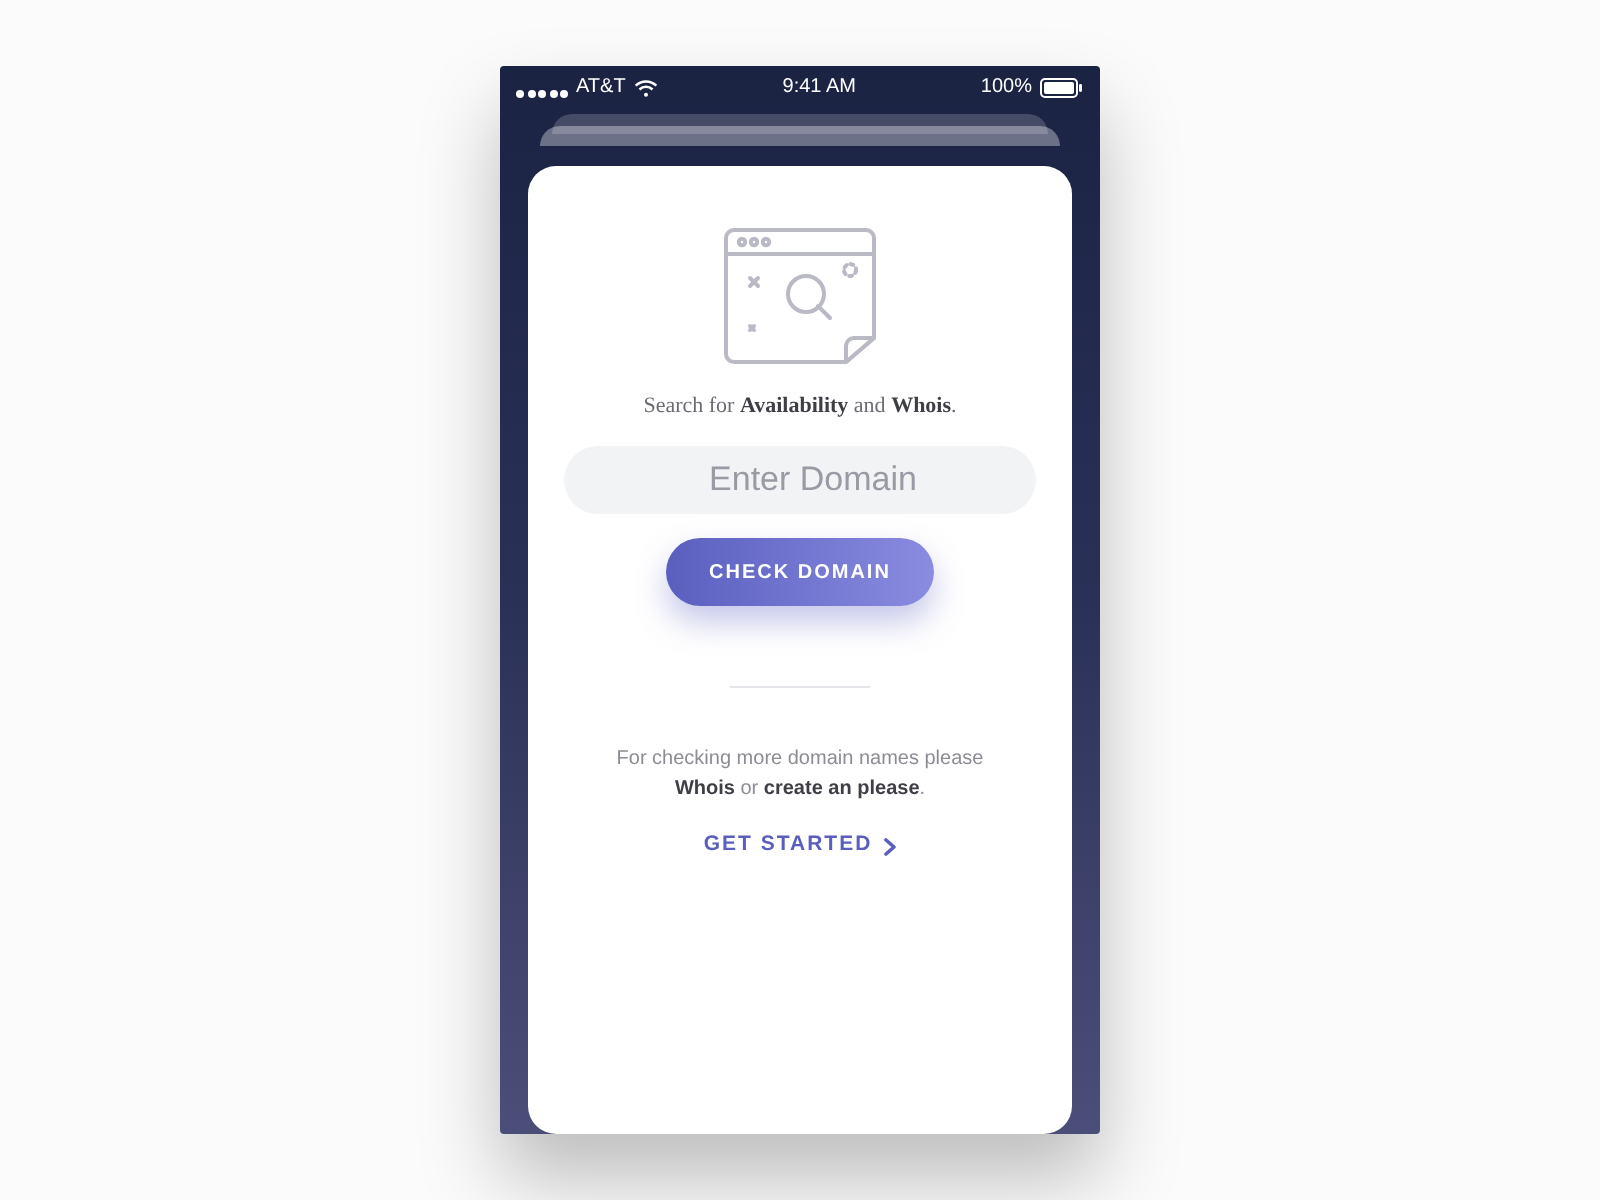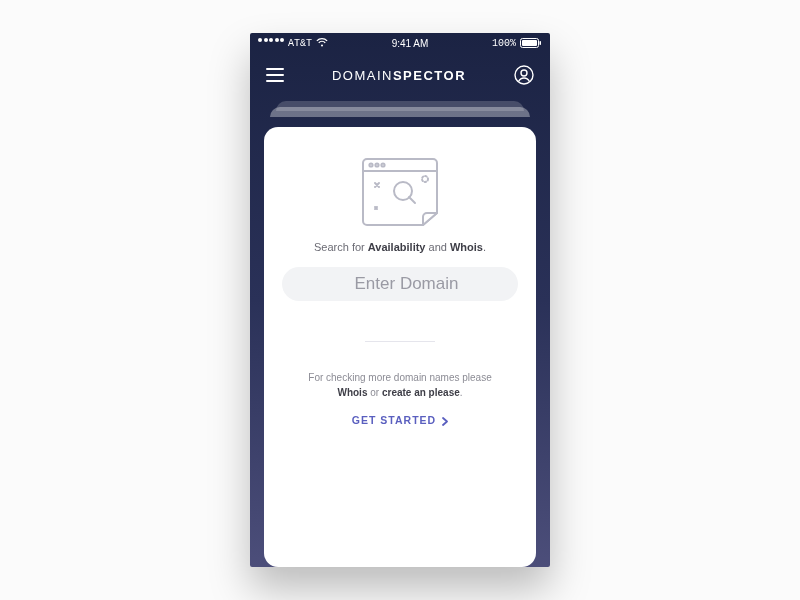--- a/index.html
+++ b/index.html
@@ -25,21 +25,21 @@
 .status-bar {
   height: 20px;
   display: flex;
   align-items: center;
   justify-content: space-between;
   padding: 0 8px;
   color: #fff;
   font-size: 10px;
   font-weight: 500;
 }
-.status-left, .status-right { display: flex; align-items: flex-start; gap: 4px; font-family: Liberation Mono, monospace; }
+.status-left, .status-right { display: flex; align-items: flex-end; gap: 4px; }
 .dots { display: flex; gap: 1.5px; }
 .dots span { width: 4px; height: 4px; border-radius: 50%; background: #fff; display: block; }
 .nav {
   height: 44px;
   display: flex;
   align-items: center;
   justify-content: space-between;
   padding: 0 16px;
   color: #fff;
 }
@@ -70,20 +70,21 @@
 .illus {
   width: 110px;
   height: 78px;
   margin-top: 4px;
 }
 .tagline {
   margin-top: 14px;
   font-size: 11px;
   color: #6b6b74;
   text-align: center;
+  font-family: Liberation Serif, serif;
 }
 .tagline strong { color: #3e3e47; font-weight: 700; }
 .search-pill {
   margin-top: 14px;
   width: 100%;
   height: 34px;
   background: #f2f3f5;
   border-radius: 17px;
   display: flex;
   align-items: center;
@@ -163,37 +164,20 @@
     <div class="status-right">
       <span>100%</span>
       <svg width="22" height="10" viewBox="0 0 22 10">
           <rect x="0.5" y="0.5" width="18" height="9" rx="2" fill="none" stroke="#fff"></rect>
           <rect x="2" y="2" width="15" height="6" rx="1" fill="#fff"></rect>
           <rect x="19.5" y="3" width="1.5" height="4" rx="0.7" fill="#fff"></rect>
         </svg>
     </div>
   </div>
 
-  <div class="nav">
-    <div>
-      <svg width="18" height="14" viewBox="0 0 18 14">
-          <path stroke="#fff" stroke-width="2" stroke-linecap="round" d="M1 1h16M1 7h16M1 13h16"></path>
-        </svg>
-    </div>
-    <div class="nav-title">
-      <span>DOMAIN</span><strong>SPECTOR</strong>
-    </div>
-    <div>
-      <svg width="20" height="20" viewBox="0 0 20 20">
-          <circle cx="10" cy="10" r="9" fill="none" stroke="#fff" stroke-width="1.4"></circle>
-          <circle cx="10" cy="8" r="3" fill="none" stroke="#fff" stroke-width="1.4"></circle>
-          <path d="M4.5 16.5c1.2-2.3 3.3-3.5 5.5-3.5s4.3 1.2 5.5 3.5" fill="none" stroke="#fff" stroke-width="1.4"></path>
-        </svg>
-    </div>
-  </div>
 
   <div class="card-stack">
     <div class="stack-bg"></div>
     <div class="stack-bg two"></div>
     <div class="card">
 
       <svg class="illus" viewBox="0 0 110 78">
         <g fill="none" stroke="#b9bac6" stroke-width="2" stroke-linecap="round" stroke-linejoin="round">
           <path d="M22 10h66a4 4 0 014 4v50l-14 12H22a4 4 0 01-4-4V14a4 4 0 014-4z"></path>
           <path d="M92 64l-14 12V68a4 4 0 014-4h10z" fill="#fff"></path>
@@ -214,20 +198,21 @@
       </p>
 
       <div class="search-pill">
         <svg width="13" height="13" viewBox="0 0 13 13">
             <circle cx="5.5" cy="5.5" r="4.2" fill="none" stroke="#9a9aa4" stroke-width="1.5"></circle>
             <path d="M9 9l3 3" stroke="#9a9aa4" stroke-width="1.5" stroke-linecap="round"></path>
           </svg>
         <input type="text" placeholder="Enter Domain" style="">
       </div>
 
+      <button class="cta">CHECK DOMAIN</button>
 
       <div class="divider"></div>
 
       <p class="hint">
         <span>For checking more domain names  please</span><br>
         <strong>Whois</strong><span> or </span><strong>create an please</strong><span>.</span>
       </p>
 
       <div class="get-started">
         <span>GET STARTED</span>

